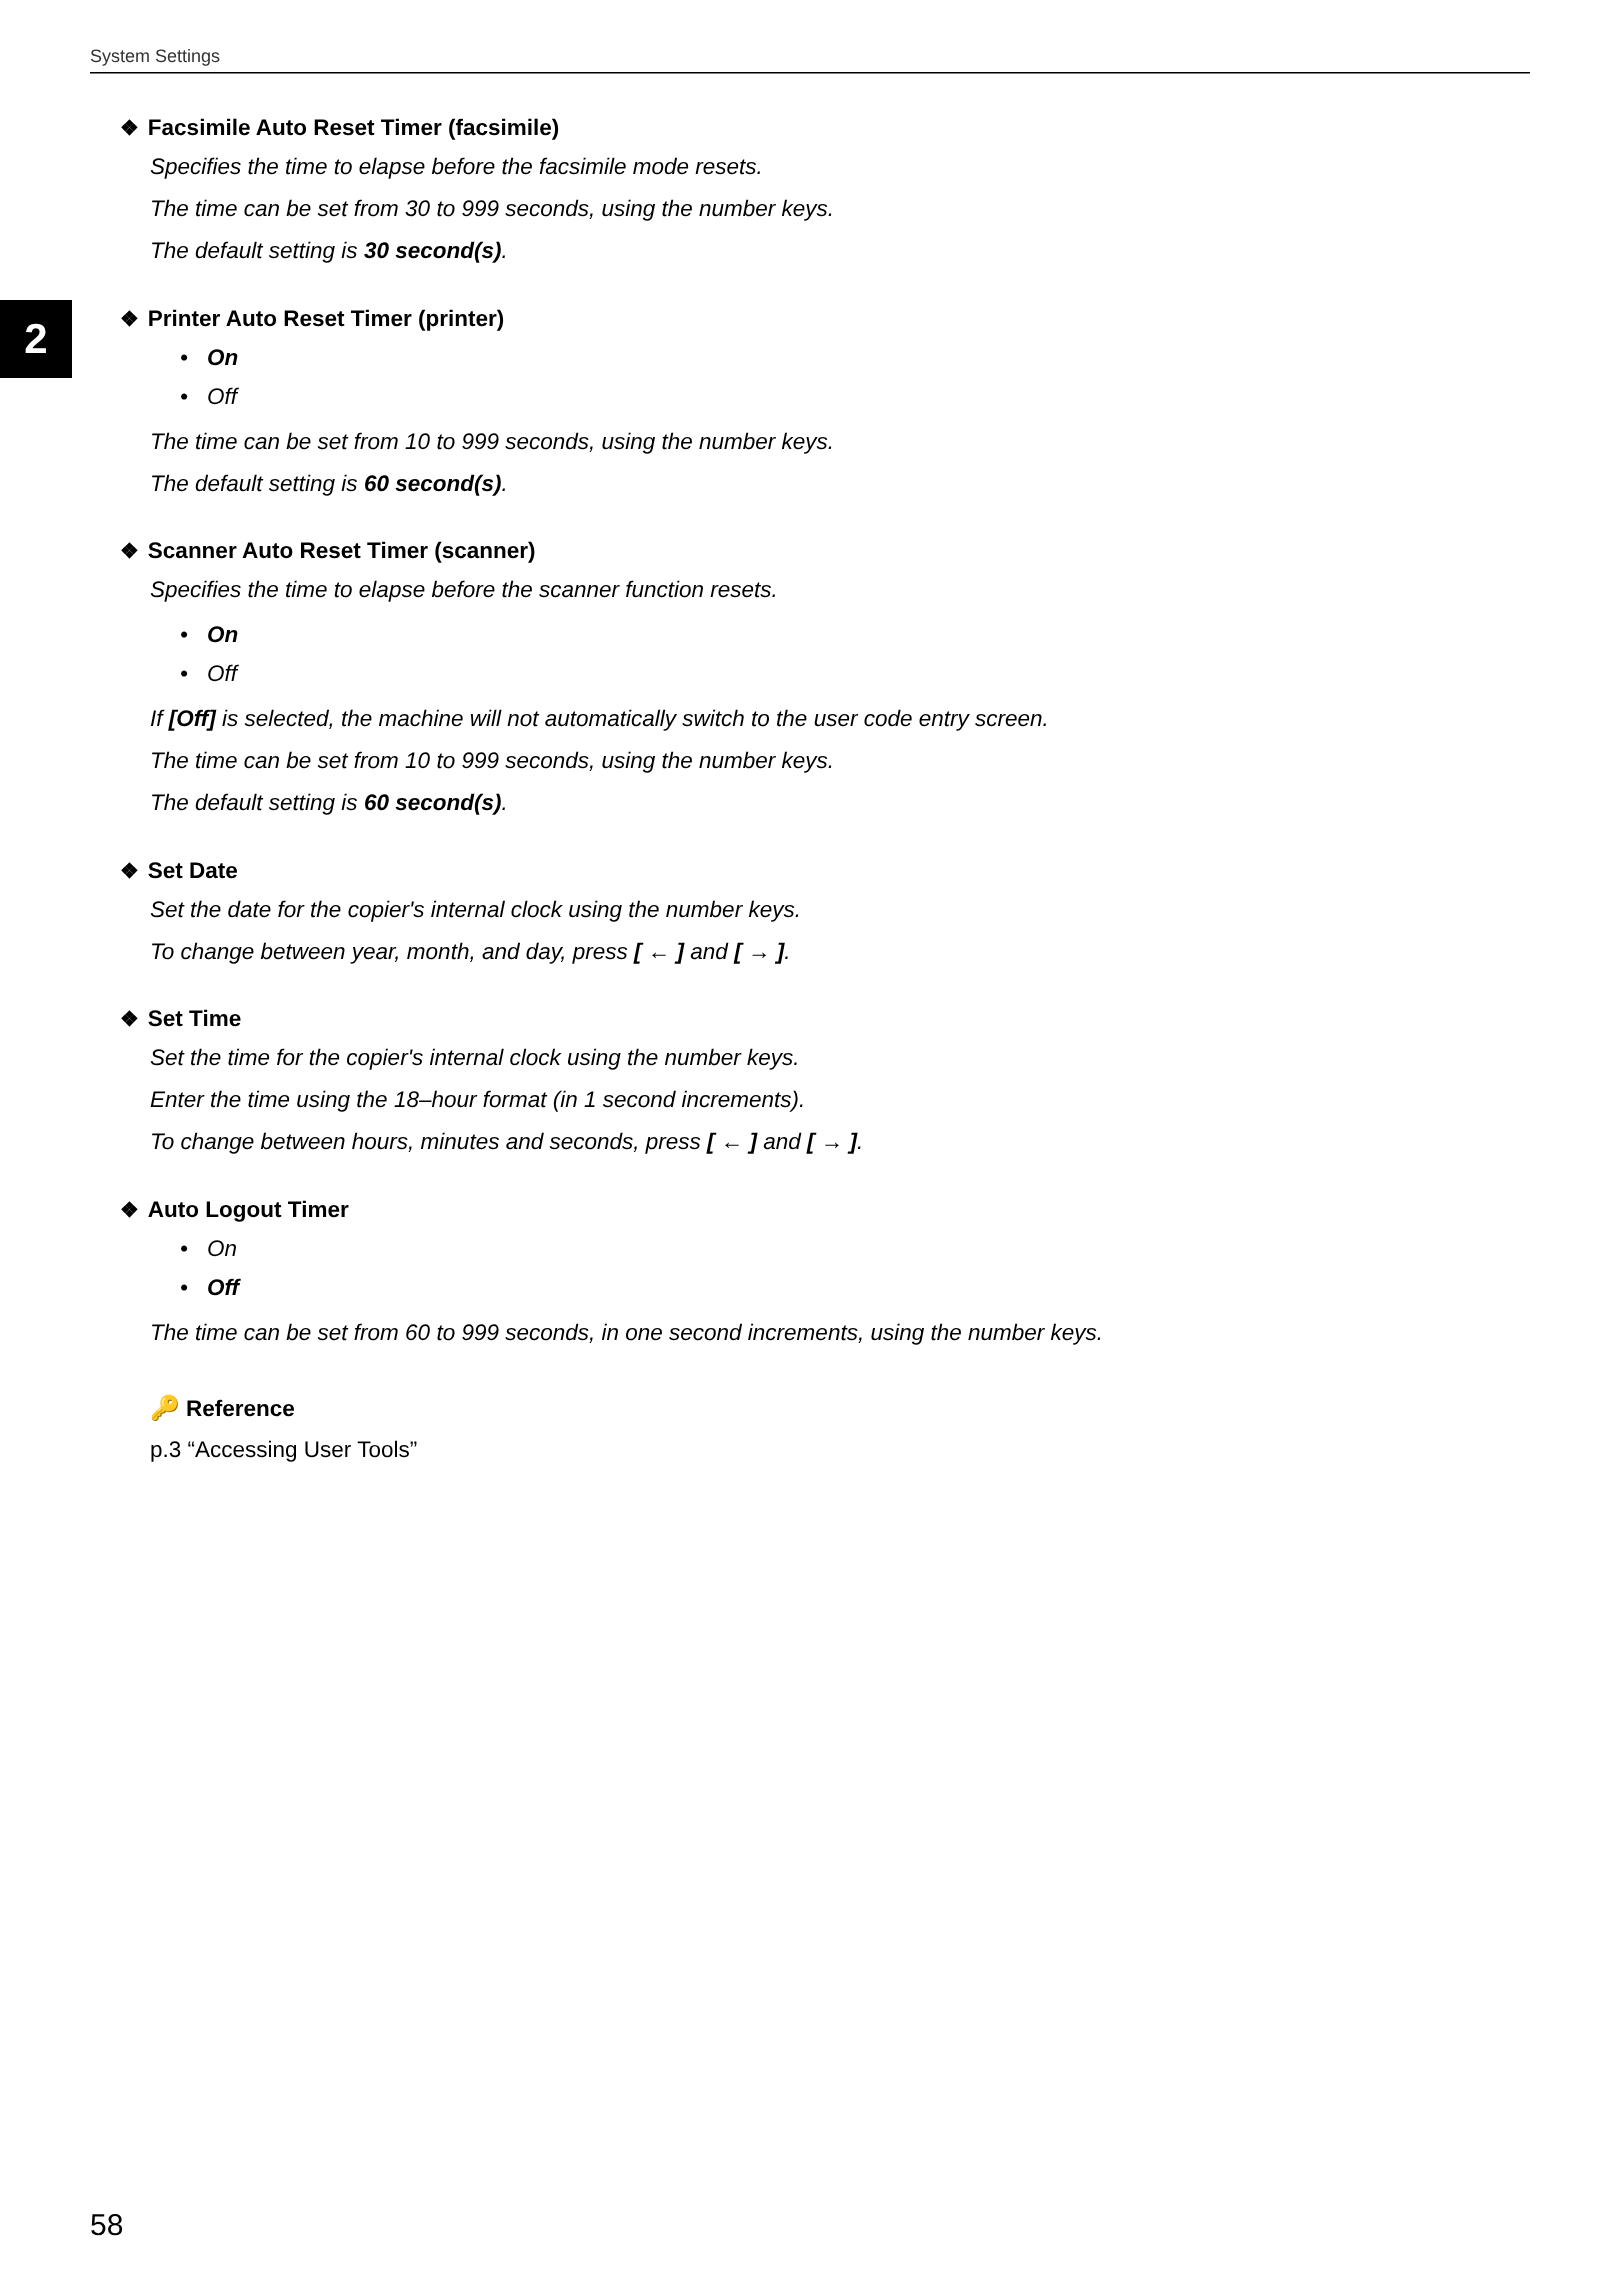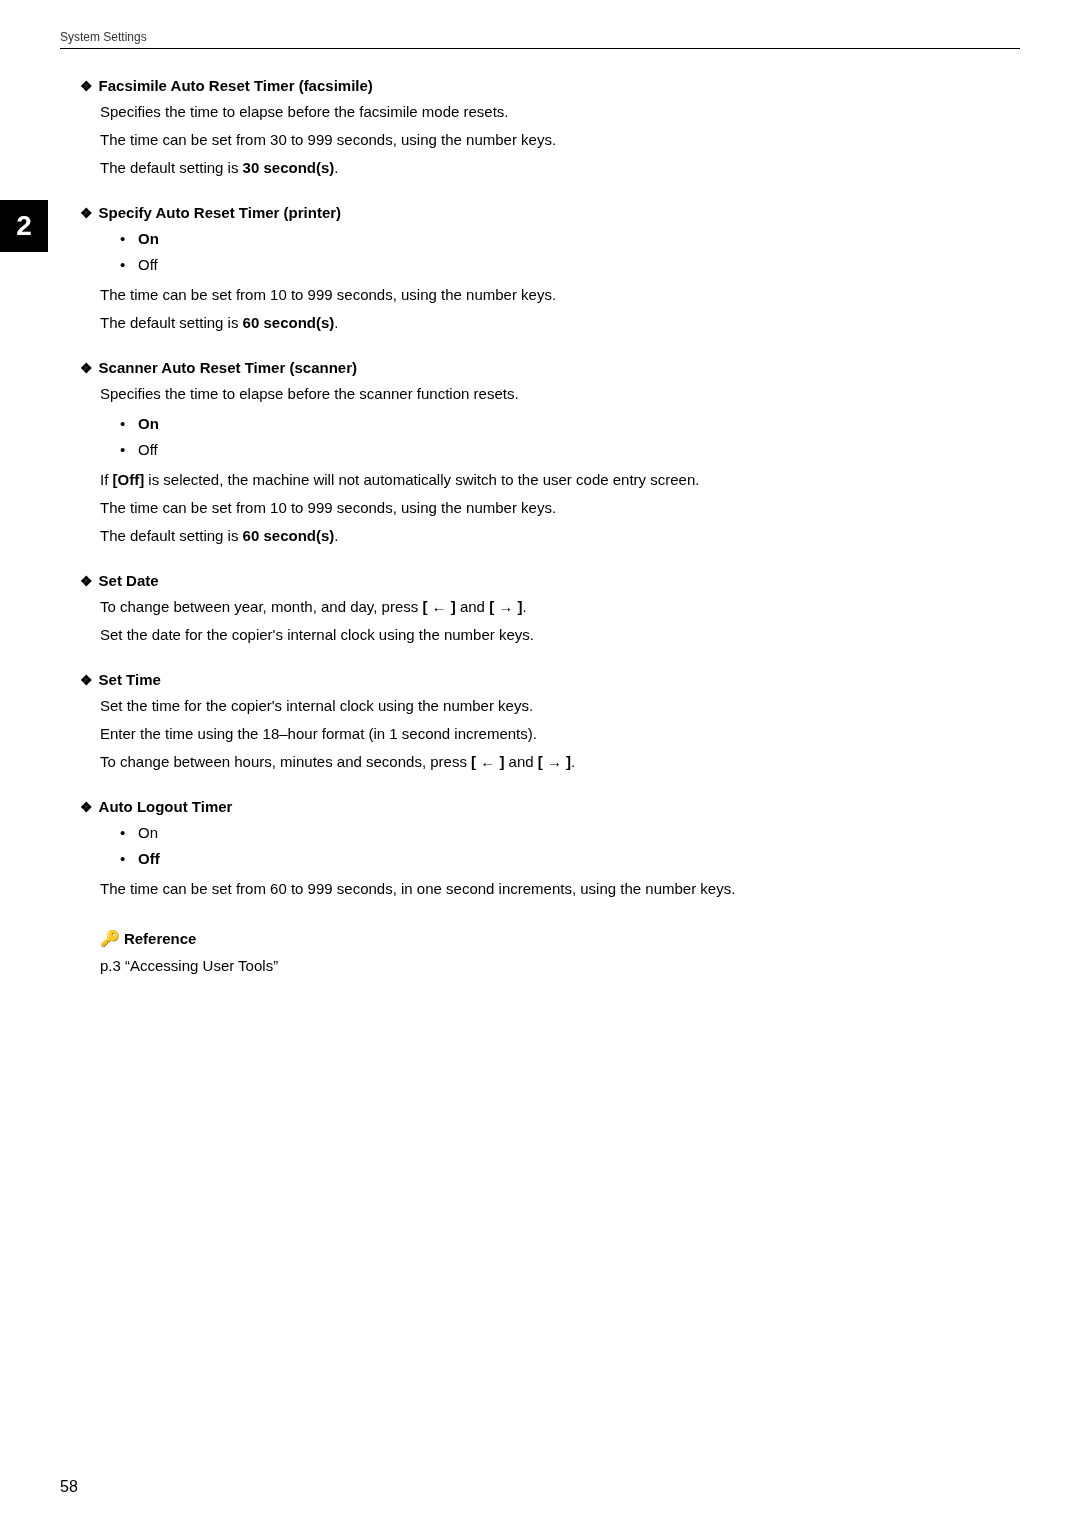--- a/index.html
+++ b/index.html
@@ -71,20 +71,21 @@
     }
 
     .diamond-icon {
       font-size: 14px;
       color: #000;
     }
 
     .section-body {
       margin-left: 20px;
       line-height: 1.6;
+      font-style: italic;
     }
 
     .bullet-list {
       margin: 6px 0 6px 20px;
       list-style: none;
     }
 
     .bullet-list li {
       position: relative;
       padding-left: 18px;
@@ -113,21 +114,21 @@
     }
 
     .key-icon {
       font-size: 16px;
     }
 
     .page-number {
       position: absolute;
       bottom: 30px;
       left: 60px;
-      font-size: 16px;
+      font-size: 20px;
     }
 
     p {
       margin-bottom: 4px;
       line-height: 1.6;
     }
   </style>
 </head>
 <body>
 
@@ -151,21 +152,21 @@
       <div class="section-body">
         <p>Specifies the time to elapse before the facsimile mode resets.</p>
         <p>The time can be set from 30 to 999 seconds, using the number keys.</p>
         <p>The default setting is <strong>30 second(s)</strong>.</p>
       </div>
     </div>
 
     <div class="section">
       <div class="section-title">
         <span class="diamond-icon">❖</span>
-        <span><strong>Specify Auto Reset Timer (printer)</strong></span>
+        <span><strong>Printer Auto Reset Timer (printer)</strong></span>
       </div>
       <div class="section-body">
         <ul class="bullet-list">
           <li><strong>On</strong></li>
           <li>Off</li>
         </ul>
         <p>The time can be set from 10 to 999 seconds, using the number keys.</p>
         <p>The default setting is <strong>60 second(s)</strong>.</p>
       </div>
     </div>
@@ -186,22 +187,22 @@
         <p>The default setting is <strong>60 second(s)</strong>.</p>
       </div>
     </div>
 
     <div class="section">
       <div class="section-title">
         <span class="diamond-icon">❖</span>
         <span><strong>Set Date</strong></span>
       </div>
       <div class="section-body">
+        <p>Set the date for the copier's internal clock using the number keys.</p>
         <p>To change between year, month, and day, press <strong>[ ← ]</strong> and <strong>[ → ]</strong>.</p>
-        <p>Set the date for the copier's internal clock using the number keys.</p>
       </div>
     </div>
 
     <div class="section">
       <div class="section-title">
         <span class="diamond-icon">❖</span>
         <span><strong>Set Time</strong></span>
       </div>
       <div class="section-body">
         <p>Set the time for the copier's internal clock using the number keys.</p>

